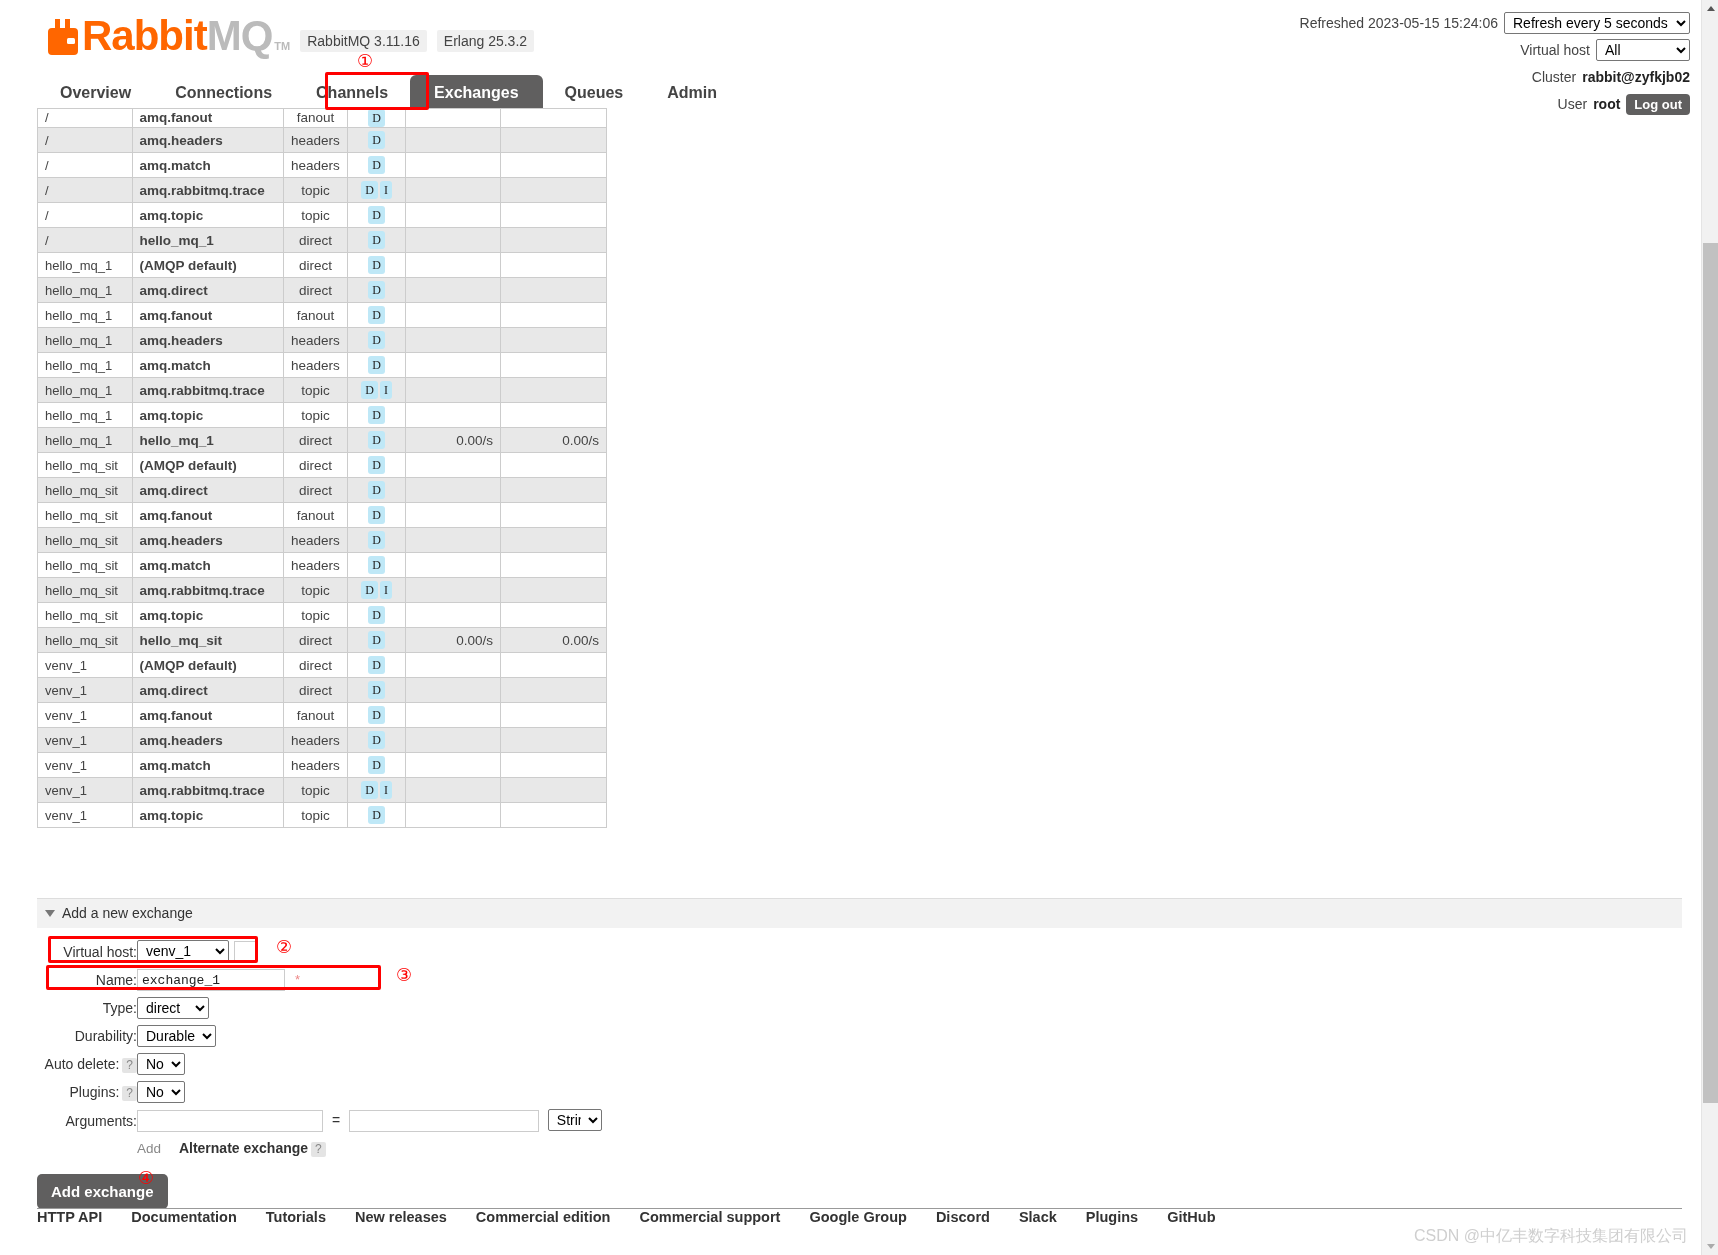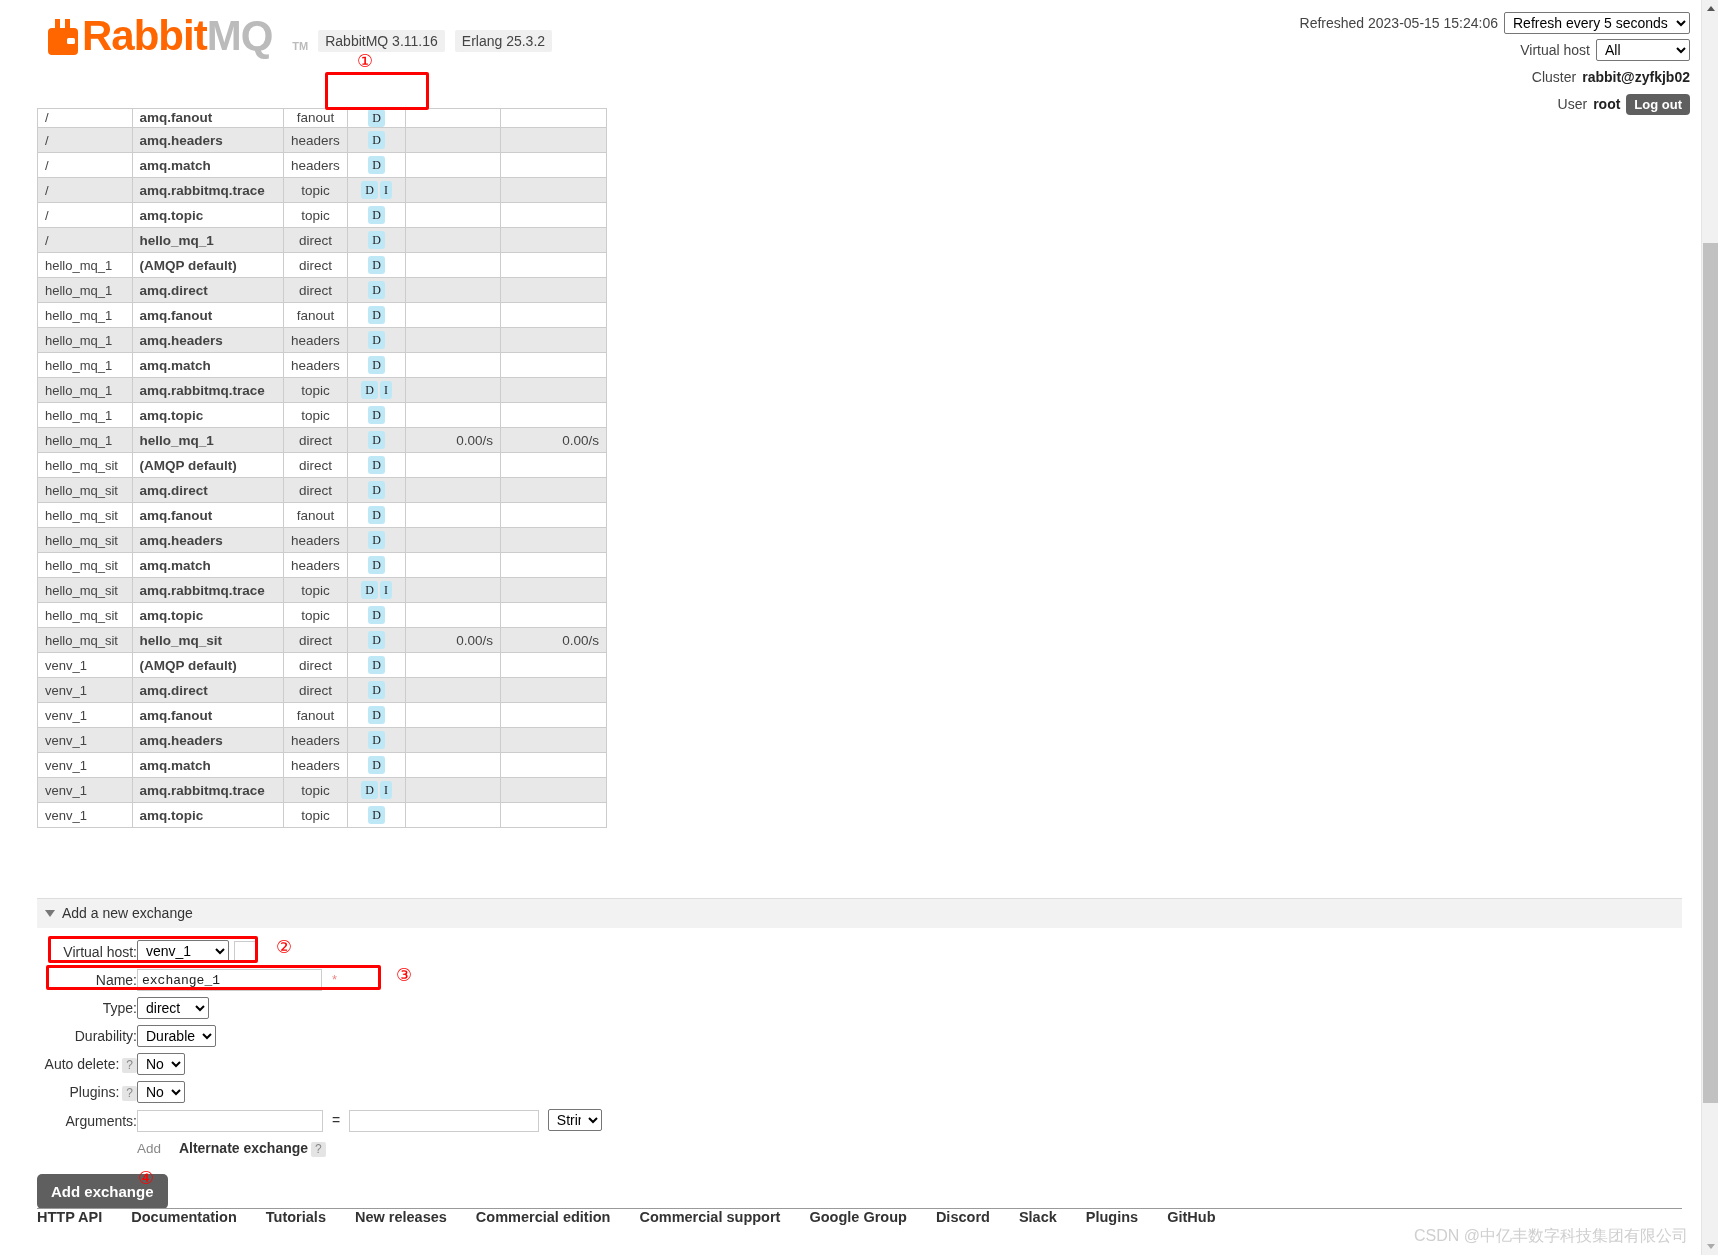--- a/index.html
+++ b/index.html
@@ -39,21 +39,21 @@
     font-weight: bold;
     line-height: 38px;
     letter-spacing: -1px;
   }
   .logo-rabbit { color: #f60; }
   .logo-mq { color: #bbb; }
   .logo-tm {
     font-size: 11px;
     color: #bbb;
     font-weight: bold;
-    margin-left: 20px;
+    margin-left: 2px;
     margin-bottom: 3px;
   }
   .version-pill {
     display: inline-block;
     background: #f0f0f0;
     color: #444;
     font-size: 14px;
     padding: 3px 7px;
     margin-left: 10px;
     margin-bottom: 3px;
@@ -338,20 +338,28 @@
         </svg>
       </div>
       <div class="logo-text">
         <span class="logo-rabbit">Rabbit</span><span class="logo-mq">MQ</span>
       </div>
       <span class="logo-tm">TM</span>
       <span class="version-pill">RabbitMQ 3.11.16</span>
       <span class="version-pill">Erlang 25.3.2</span>
     </div>
 
+    <div id="nav">
+      <div class="nav-item">Overview</div>
+      <div class="nav-item">Connections</div>
+      <div class="nav-item">Channels</div>
+      <div class="nav-item active">Exchanges</div>
+      <div class="nav-item">Queues</div>
+      <div class="nav-item">Admin</div>
+    </div>
 
     <div id="status">
       <div class="status-row">
         <span class="status-label">Refreshed 2023-05-15 15:24:06</span>
         <select class="ui-select" id="refresh-select">
           <option>Refresh every 5 seconds</option>
         </select>
       </div>
       <div class="status-row">
         <span class="status-label">Virtual host</span>
@@ -623,21 +631,21 @@
           <td>
             <select class="ui-select" style="width:92px">
               <option>venv_1</option>
             </select>
             <input class="ui-text plain" style="width: 22px; vertical-align: middle; margin-left: 1px;" value="">
           </td>
         </tr>
         <tr>
           <td class="f-label">Name:</td>
           <td>
-            <input class="ui-text" style="width: 185px;" value="exchange_1">
+            <input class="ui-text" style="width: 148px;" value="exchange_1">
             <span class="star">*</span>
           </td>
         </tr>
         <tr>
           <td class="f-label">Type:</td>
           <td>
             <select class="ui-select" style="width:72px">
               <option>direct</option>
             </select>
           </td>

